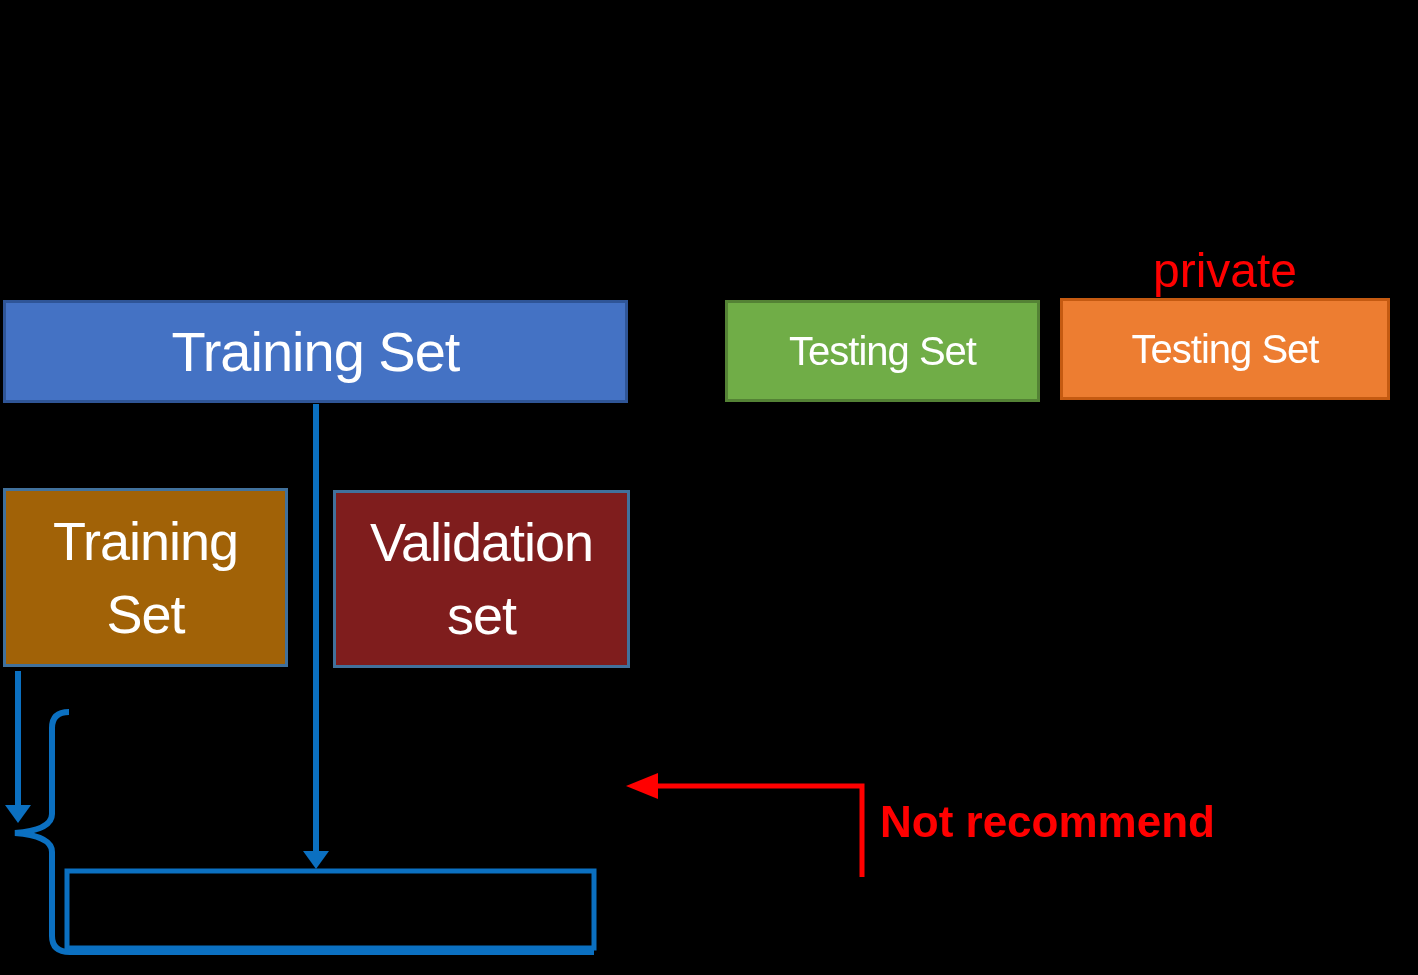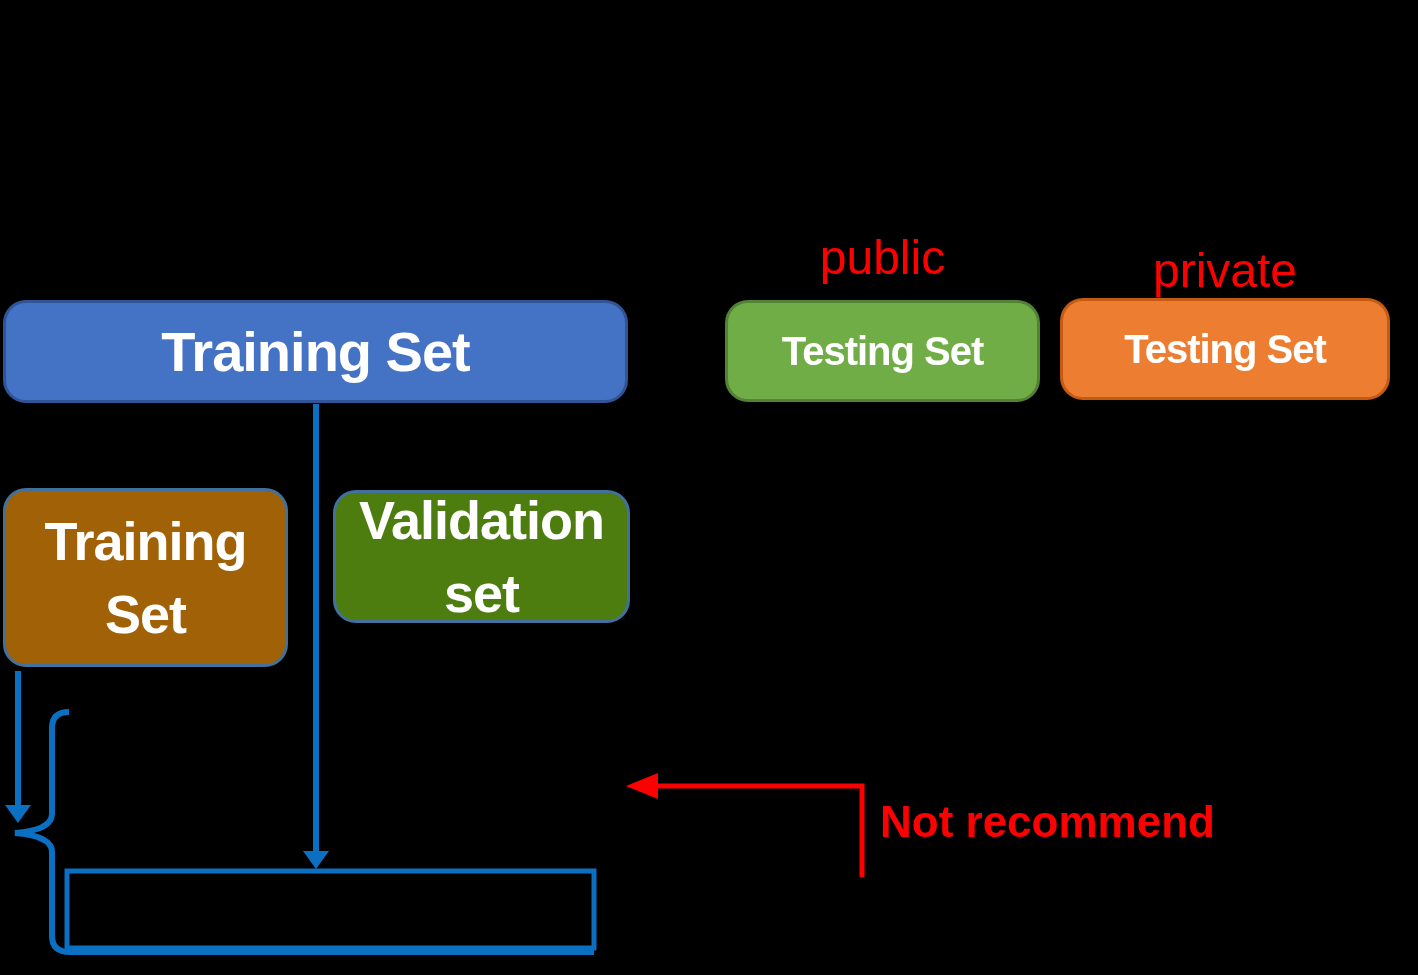--- a/index.html
+++ b/index.html
@@ -15,22 +15,21 @@
   }
   .box {
     position: absolute;
     display: flex;
     align-items: center;
     justify-content: center;
     text-align: center;
     box-sizing: border-box;
     border-style: solid;
     border-width: 3px;
-    font-weight: 700;
-    border-radius: 23px;
+    font-weight: 400;
   }
   .box-big   { font-size: 56px; letter-spacing: -1px; }
   .box-test  { font-size: 40px; letter-spacing: -1px; }
   .box-light {
     font-size: 54px;
     line-height: 1.35;
     letter-spacing: -1px;
     flex-direction: column;
   }
   .box-light span { display: block; }
@@ -53,34 +52,33 @@
     pointer-events: none;
   }
 </style>
 </head>
 <body>
 
 <div class="canvas" style="background-color: rgb(0, 0, 0);">
 
   <div class="box box-big" style="left: 3px; top: 300px; width: 625px; height: 103px; background-color: rgb(68, 114, 196); border-color: rgb(47, 85, 151); color: rgb(255, 255, 255);">Training Set</div>
 
-  <div class="tag" style="left: 725px; top: 230px; width: 315px; color: rgb(255, 0, 0);">public</div>
 
   <div class="tag" style="left: 1060px; top: 232px; width: 330px; color: rgb(255, 0, 0); margin-top: 11px;">private</div>
 
   <div class="box box-test" style="left: 725px; top: 300px; width: 315px; height: 102px; background-color: rgb(112, 173, 71); border-color: rgb(84, 130, 53); color: rgb(255, 255, 255);">Testing Set</div>
 
   <div class="box box-test" style="left: 1060px; top: 298px; width: 330px; height: 102px; background-color: rgb(237, 125, 49); border-color: rgb(197, 90, 17); color: rgb(255, 255, 255);">Testing Set</div>
 
   <div class="box box-light" style="left: 3px; top: 488px; width: 285px; height: 179px; background-color: #a16207; border-color: rgb(65, 113, 156); color: rgb(255, 255, 255);">
     <span>Training</span>
     <span>Set</span>
   </div>
 
-  <div class="box box-light" style="left: 333px; top: 490px; width: 297px; height: 133px; background-color: #4d7c0f; border-color: rgb(65, 113, 156); color: rgb(255, 255, 255);">
+  <div class="box box-light" style="left: 333px; top: 490px; width: 297px; height: 178px; background-color: #7f1d1d; border-color: rgb(65, 113, 156); color: rgb(255, 255, 255);">
     <span>Validation</span>
     <span>set</span>
   </div>
 
   <div class="note" style="left: 880px; top: 797px; color: rgb(255, 0, 0);">Not recommend</div>
 
   <svg class="overlay" viewBox="0 0 1418 975" xmlns="http://www.w3.org/2000/svg">
 
     <line x1="316" y1="404" x2="316" y2="853" stroke-width="6" stroke="#0b70c1"></line>
     <polygon points="316,869 303,851 329,851" stroke="none" fill="#0b70c1"></polygon>

